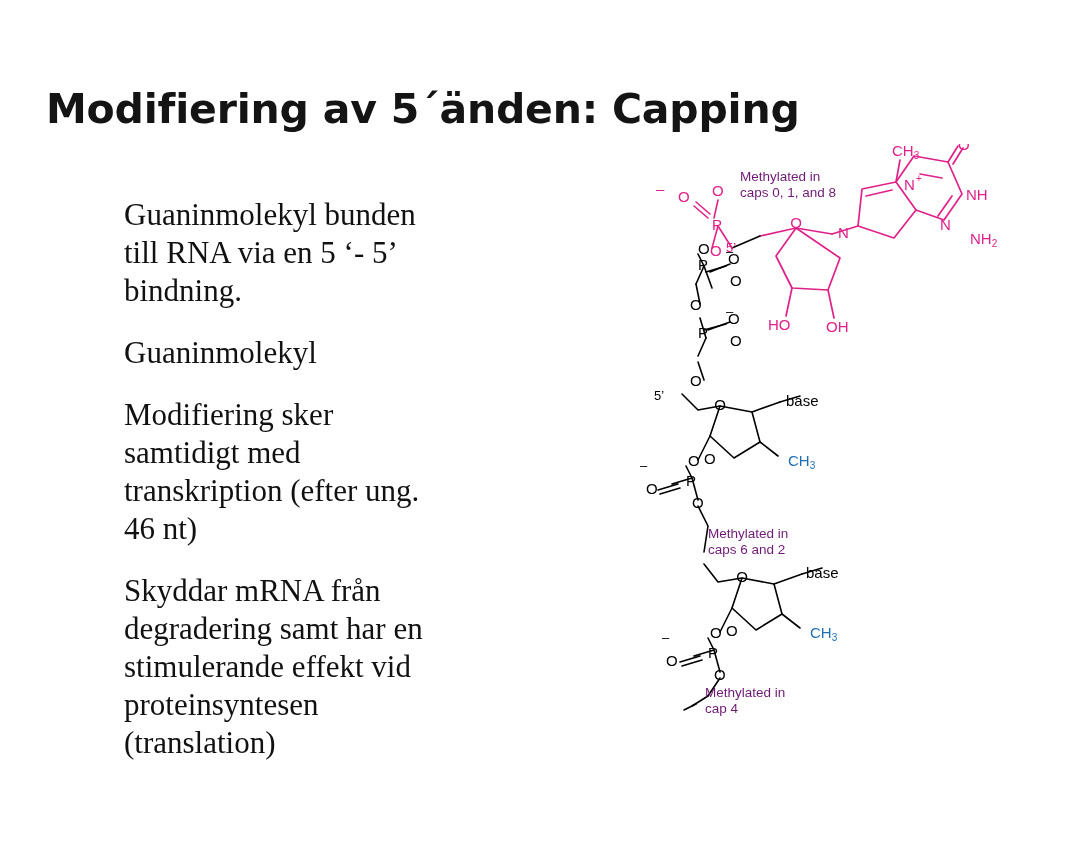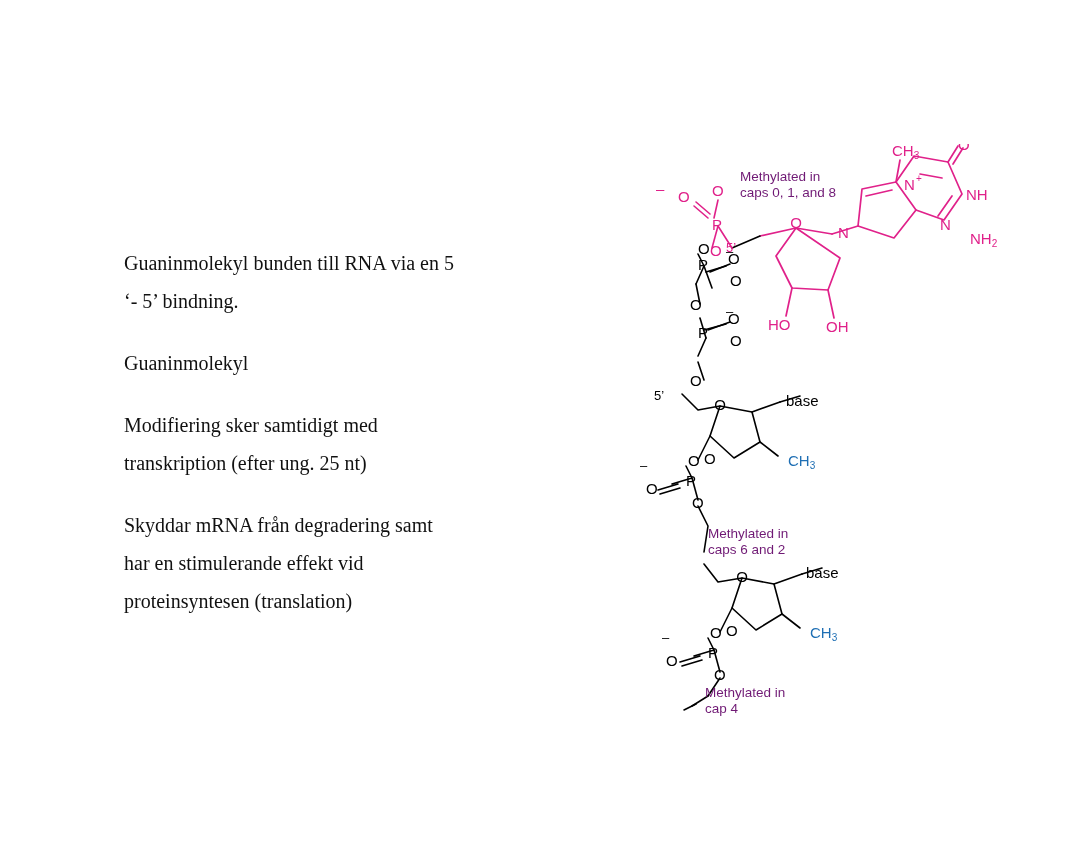--- a/index.html
+++ b/index.html
@@ -30,24 +30,23 @@
     color: #141414;
     letter-spacing: -0.2px;
     white-space: nowrap;
   }
   .body-text {
     position: absolute;
     left: 124px;
     top: 196px;
     width: 330px;
     font-family: "Liberation Serif", serif;
-    font-size: 20px;
+    font-size: 31px;
     line-height: 38px;
     color: #111111;
-    margin-top: 48px;
   }
   .body-text p {
     margin: 0 0 24px 0;
   }
   .body-text p:last-child {
     margin-bottom: 0;
   }
 
   
   .figure {
@@ -70,25 +69,26 @@
   }
   .lbl-caps012 { left: 140px; top: 25px; }
   .lbl-caps12  { left: 108px; top: 382px; }
   .lbl-cap2    { left: 105px; top: 541px; }
 </style>
 </head>
 <body>
 
 <div class="slide">
 
+  <h1 class="slide-title">Modifiering av 5´änden: Capping</h1>
 
   <div class="body-text">
     <p>Guaninmolekyl bunden till RNA via en 5 ‘- 5’ bindning.</p>
     <p>Guaninmolekyl</p>
-    <p>Modifiering sker samtidigt med transkription (efter ung. 25 nt)</p>
+    <p>Modifiering sker samtidigt med transkription (efter ung. 46 nt)</p>
     <p>Skyddar mRNA från degradering samt har en stimulerande effekt vid proteinsyntesen (translation)</p>
   </div>
 
   <div class="figure">
 
     <svg width="470" height="620" viewBox="0 0 470 620">
       <g fill="none" stroke="#000000" stroke-width="1.6" stroke-linecap="round" stroke-linejoin="round">
 
         <g stroke="#e0218a" stroke-width="1.7">
 

